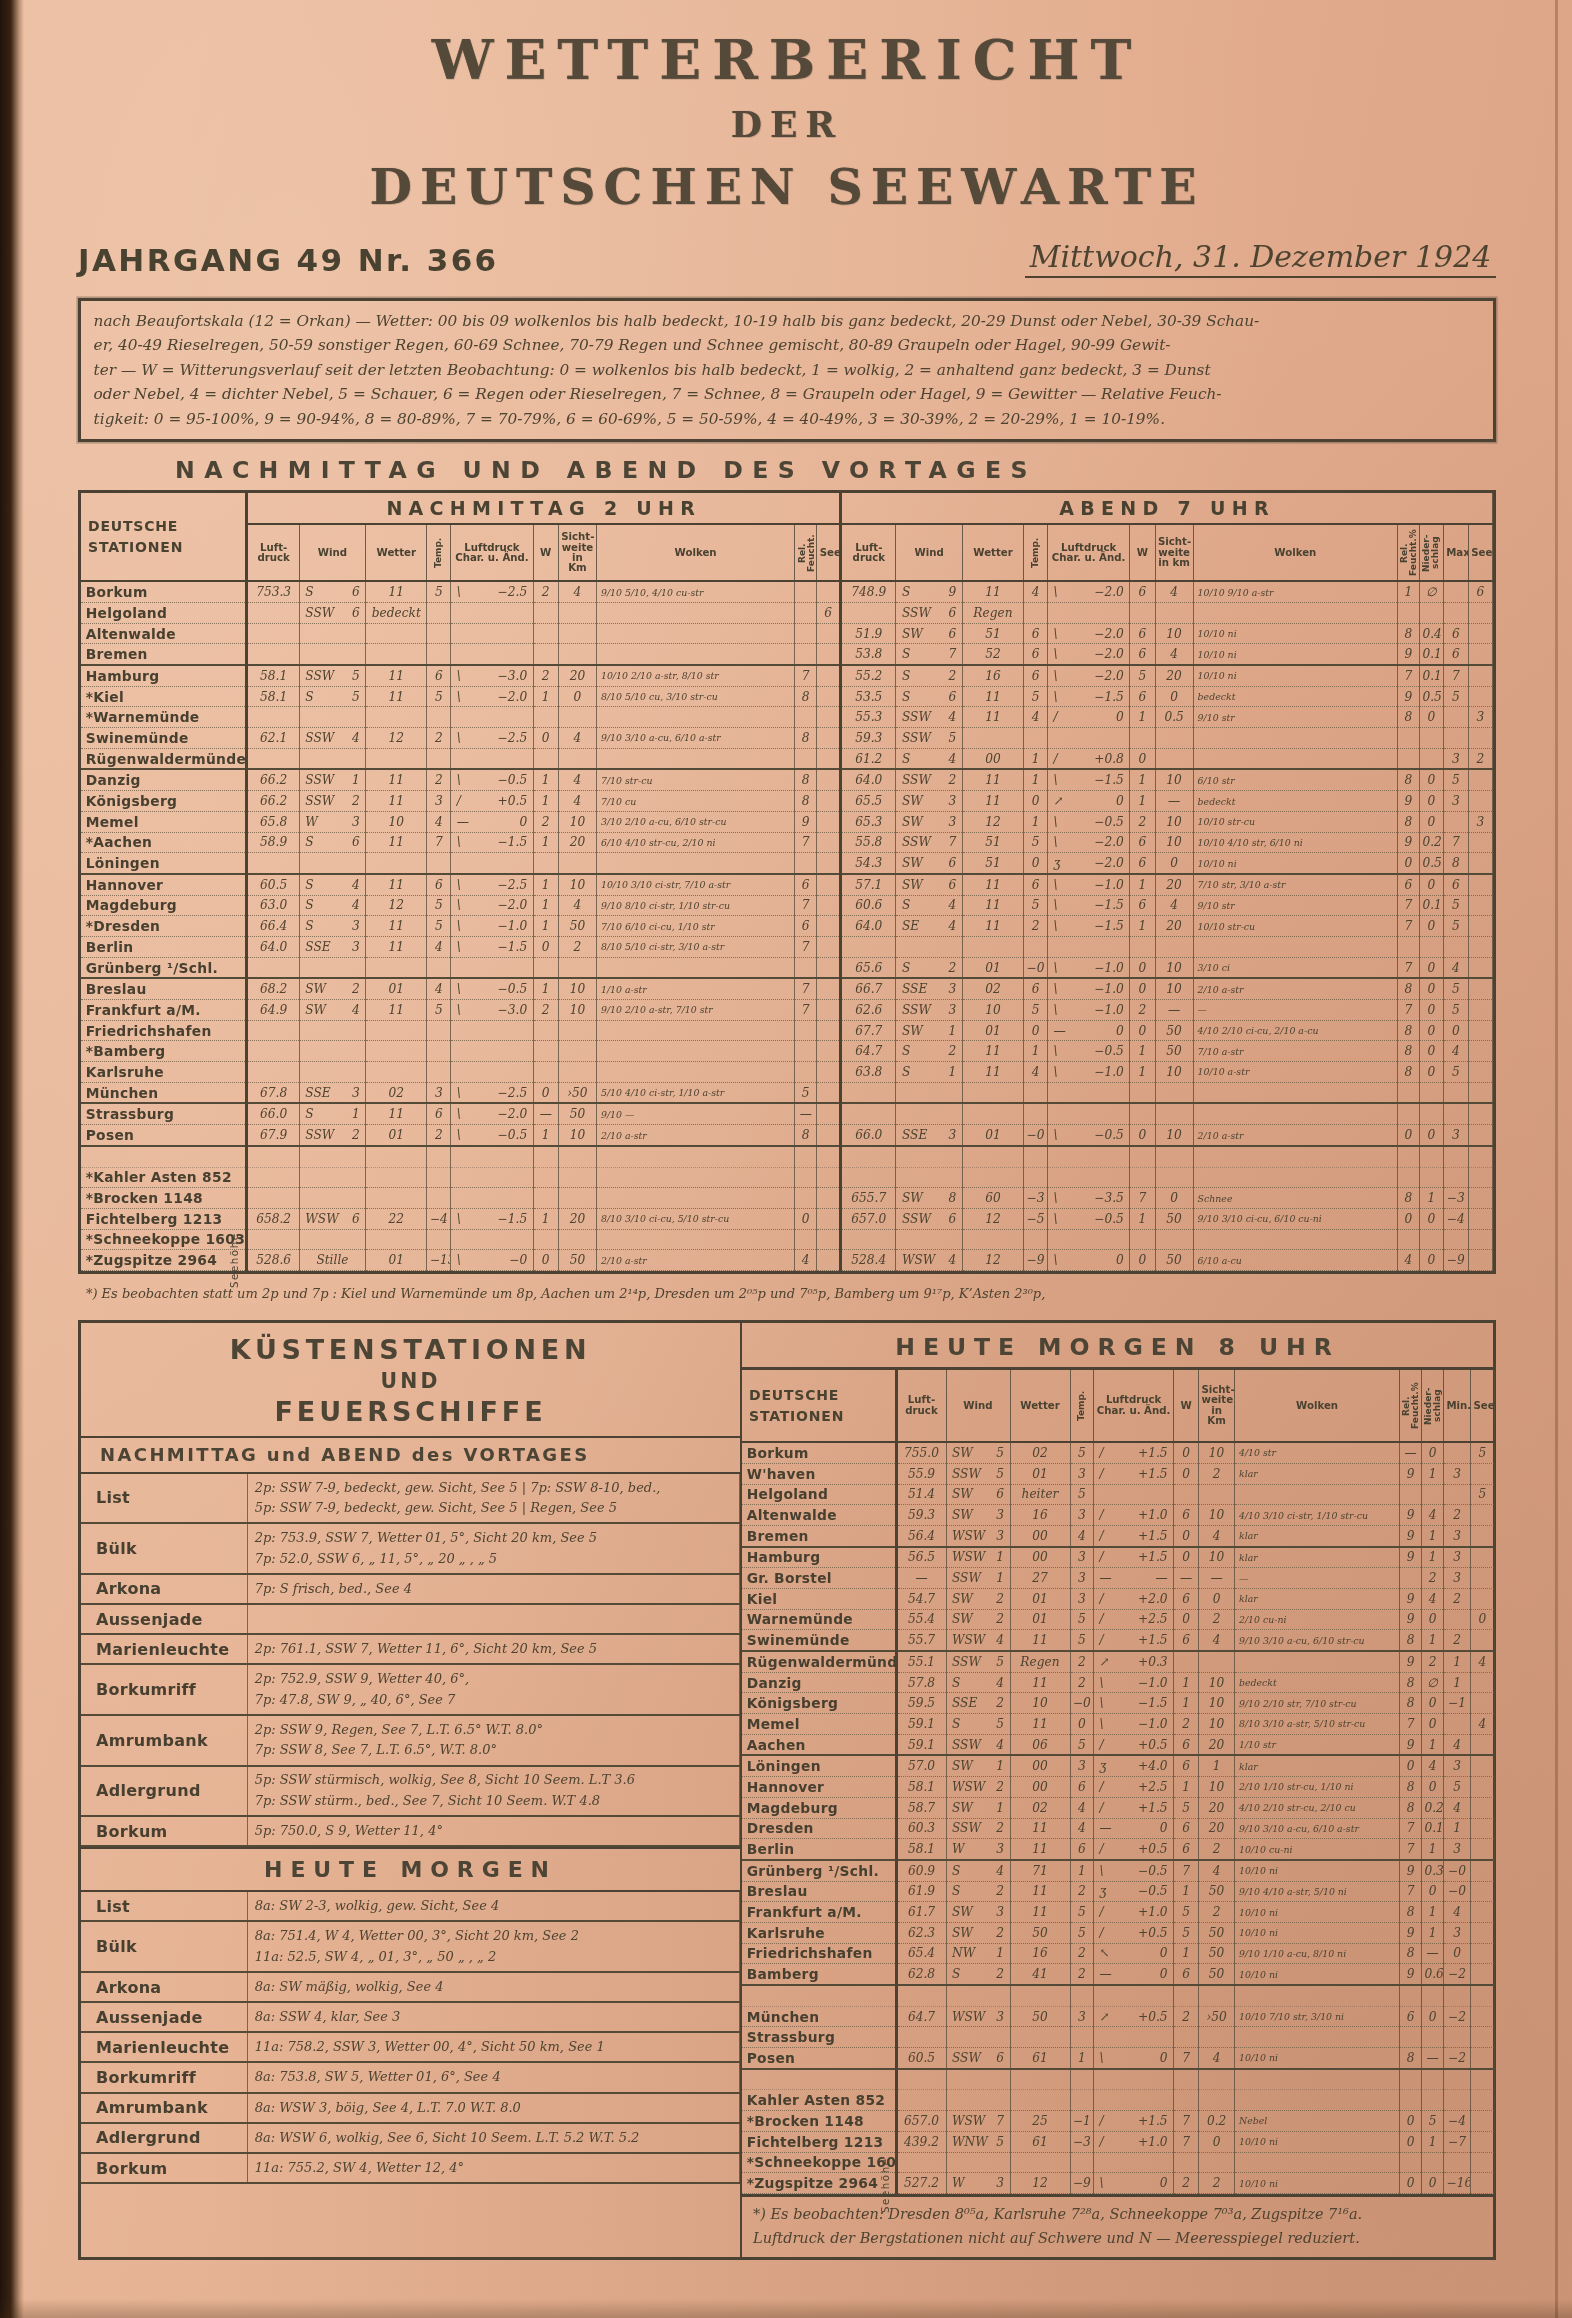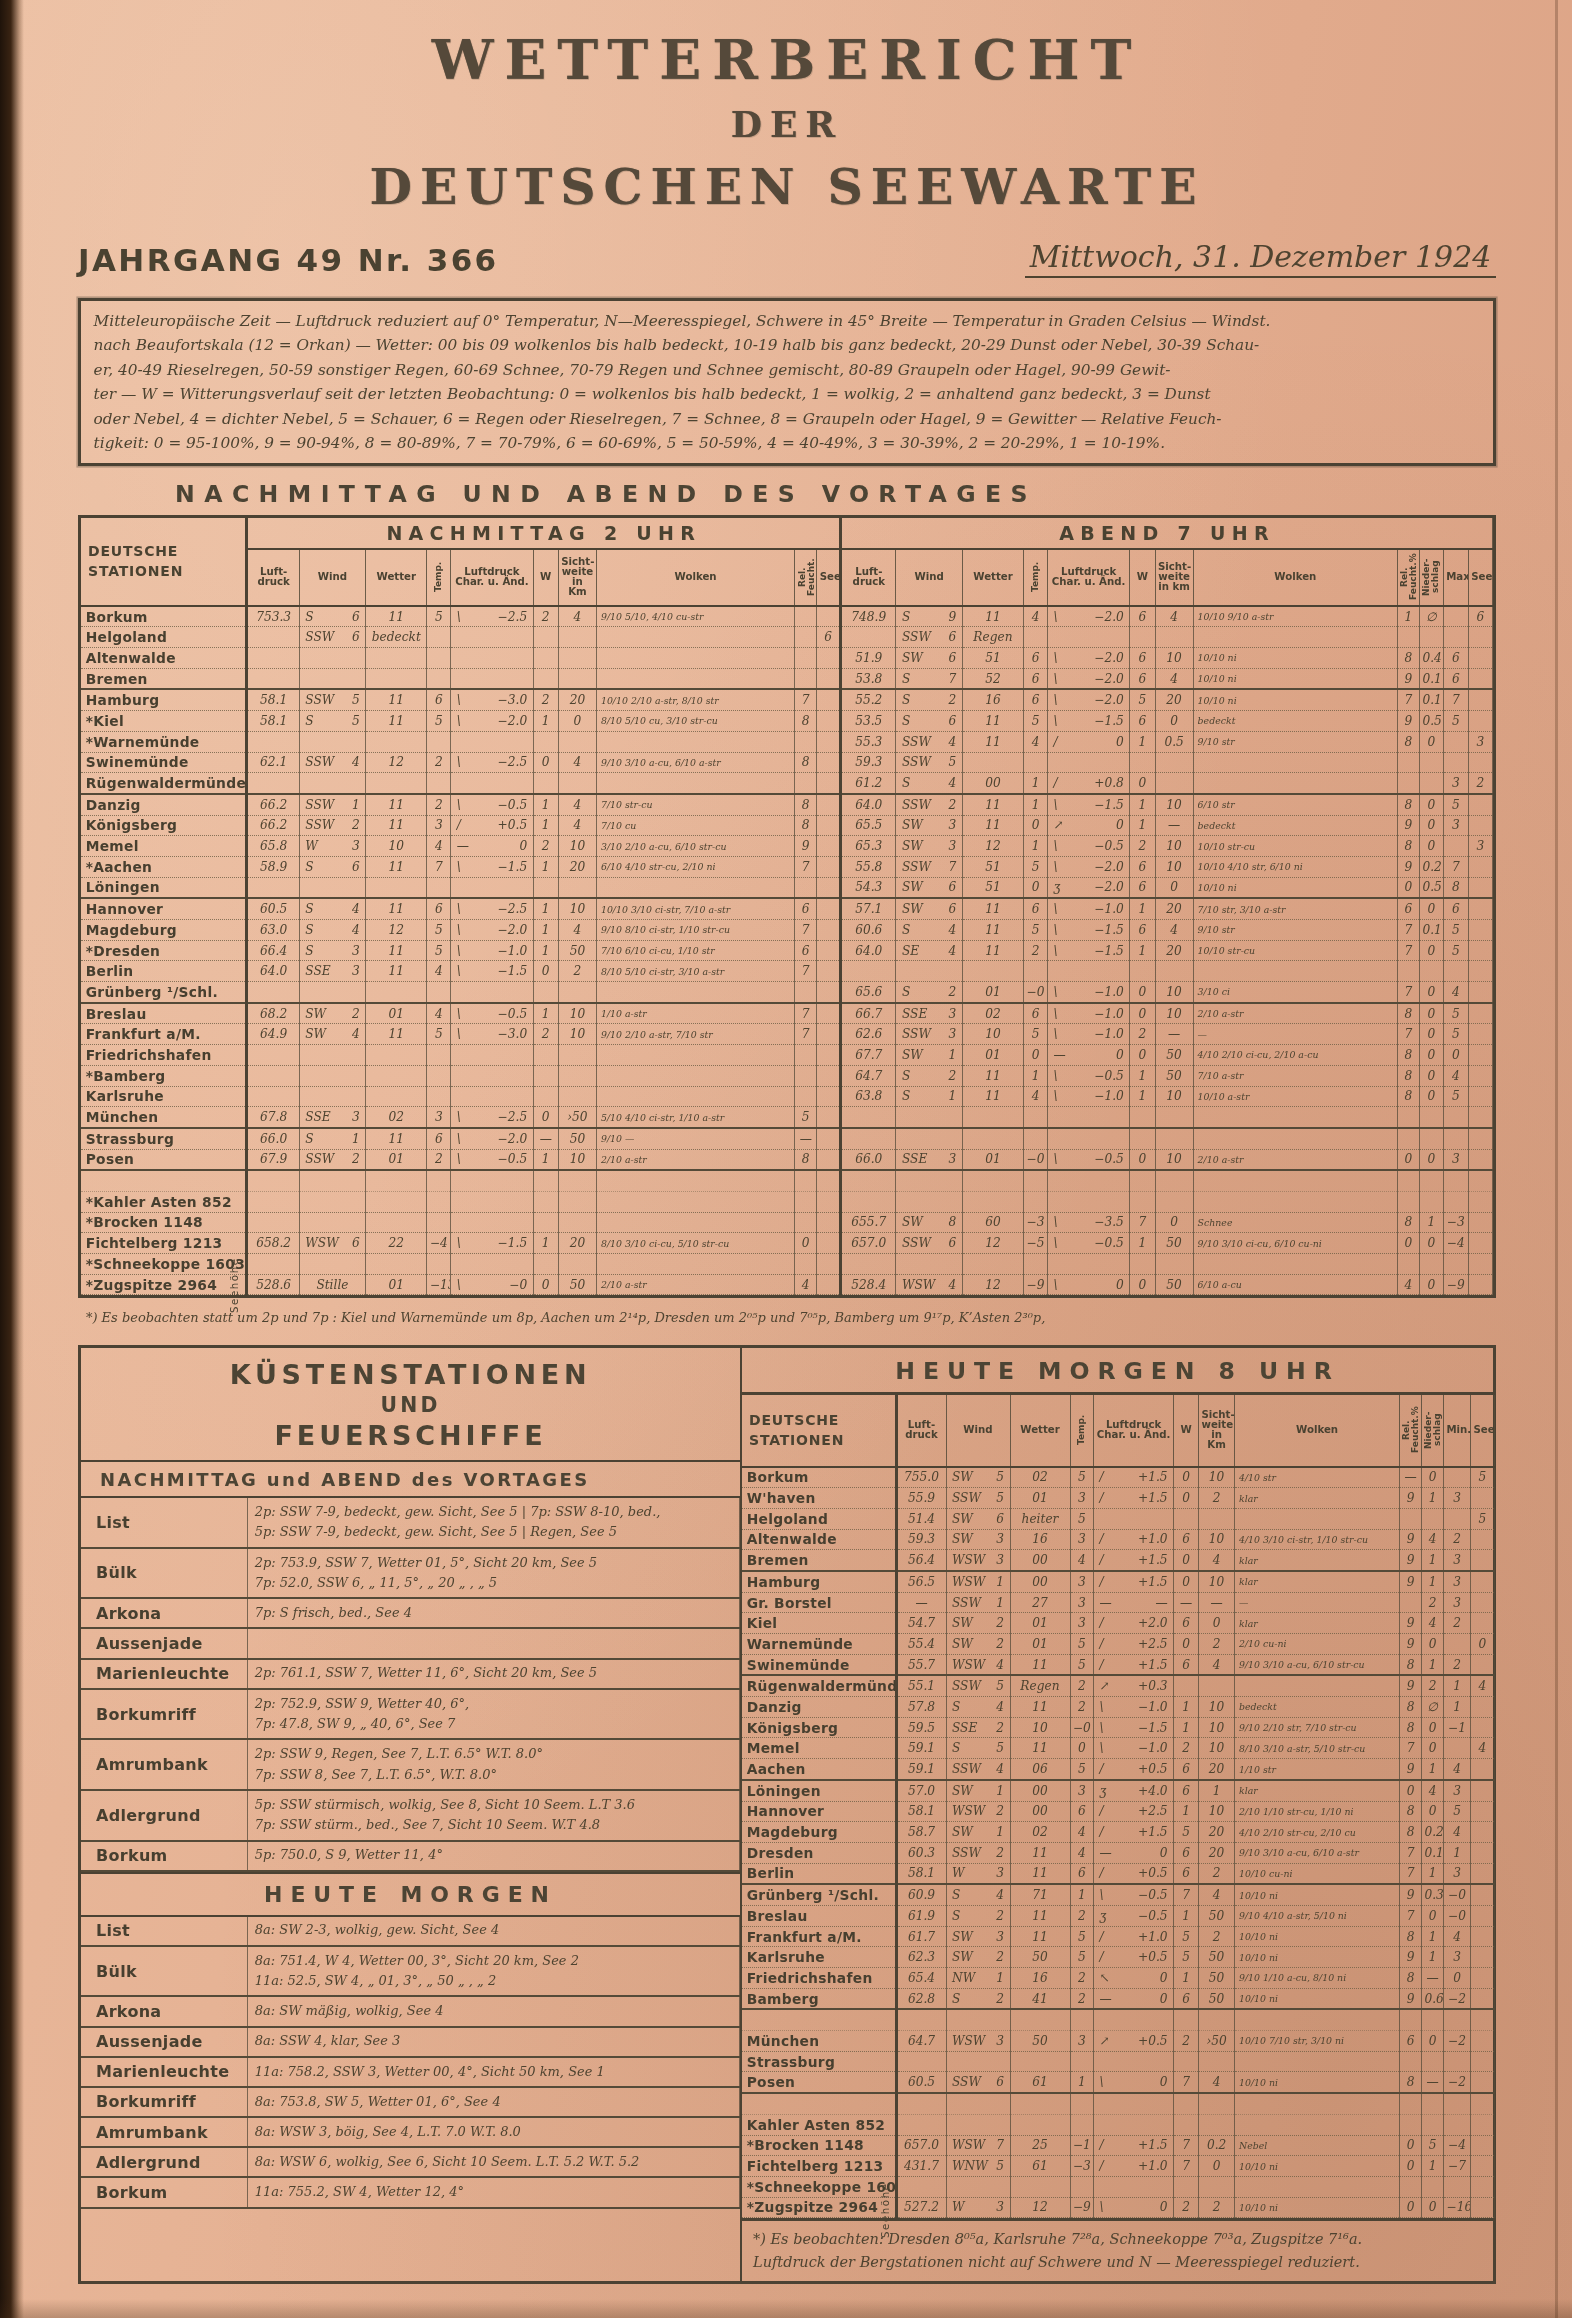--- a/index.html
+++ b/index.html
@@ -111,21 +111,20 @@
       <div class="m-line m2">DER</div>
       <div class="m-line m3">DEUTSCHEN SEEWARTE</div>
     </div>
 
     <div class="issue-row">
       <span class="issue pr">JAHRGANG 49  Nr. 366</span>
       <span class="date-hw hw">Mittwoch, 31. Dezember 1924</span>
     </div>
 
     <div class="legend hw" id="legend-box">
-        <div>Mitteleuropäische Zeit — Luftdruck reduziert auf 0° Temperatur, N—Meeresspiegel, Schwere in 45° Breite — Temperatur in Graden Celsius — Windst.</div>
         <div>nach Beaufortskala (12 = Orkan) — Wetter: 00 bis 09 wolkenlos bis halb bedeckt, 10-19 halb bis ganz bedeckt, 20-29 Dunst oder Nebel, 30-39 Schau-</div>
         <div>er, 40-49 Rieselregen, 50-59 sonstiger Regen, 60-69 Schnee, 70-79 Regen und Schnee gemischt, 80-89 Graupeln oder Hagel, 90-99 Gewit-</div>
         <div>ter — W = Witterungsverlauf seit der letzten Beobachtung:  0 = wolkenlos bis halb bedeckt, 1 = wolkig, 2 = anhaltend ganz bedeckt, 3 = Dunst</div>
         <div>oder Nebel, 4 = dichter Nebel, 5 = Schauer, 6 = Regen oder Rieselregen, 7 = Schnee, 8 = Graupeln oder Hagel, 9 = Gewitter — Relative Feuch-</div>
         <div>tigkeit: 0 = 95-100%, 9 = 90-94%, 8 = 80-89%, 7 = 70-79%, 6 = 60-69%, 5 = 50-59%, 4 = 40-49%, 3 = 30-39%, 2 = 20-29%, 1 = 10-19%.</div>
       </div>
 
     <div class="main-sec">
       <div class="sec-title">NACHMITTAG  UND  ABEND  DES  VORTAGES</div>
       <div class="tbl-wrap" id="main-wrap">
@@ -2442,21 +2441,21 @@
                   <td class="hw ">7</td>
                   <td class="hw ">0.2</td>
                   <td class="hw wlk">Nebel</td>
                   <td class="hw ">0</td>
                   <td class="hw ">5</td>
                   <td class="hw ">−4</td>
                   <td class="hw "></td>
                 </tr>
                 <tr>
                   <td class="station sec-end">Fichtelberg 1213</td>
-                  <td class="hw num">431.7</td>
+                  <td class="hw num">439.2</td>
                   <td class="hw ">
                     <div class="split">
                       <span>WNW</span>
                       <span>5</span>
                     </div>
                   </td>
                   <td class="hw ">61</td>
                   <td class="hw ">−3</td>
                   <td class="hw ">
                     <div class="split">

